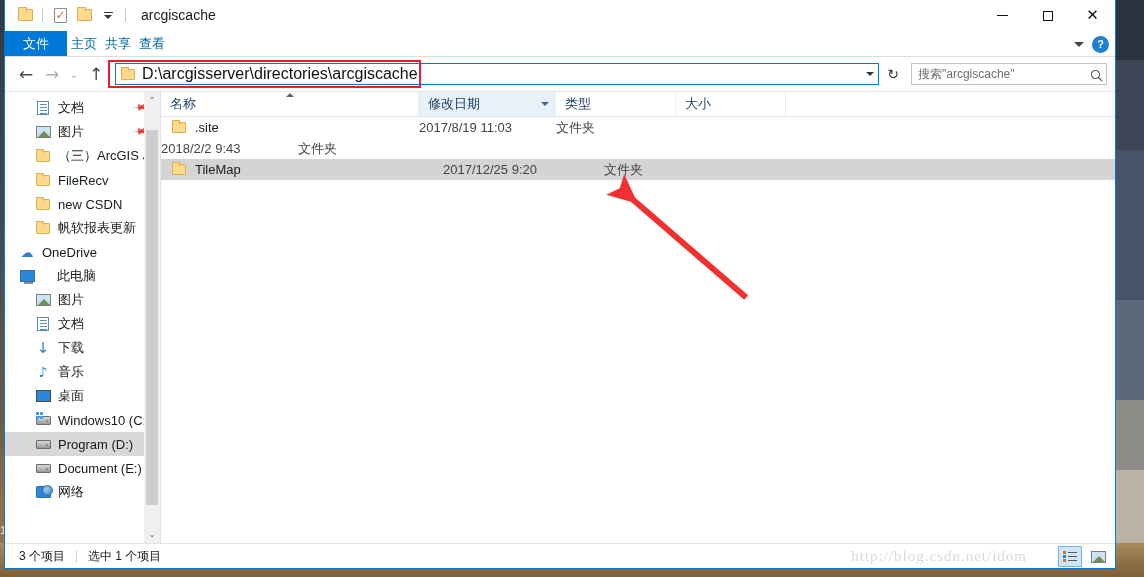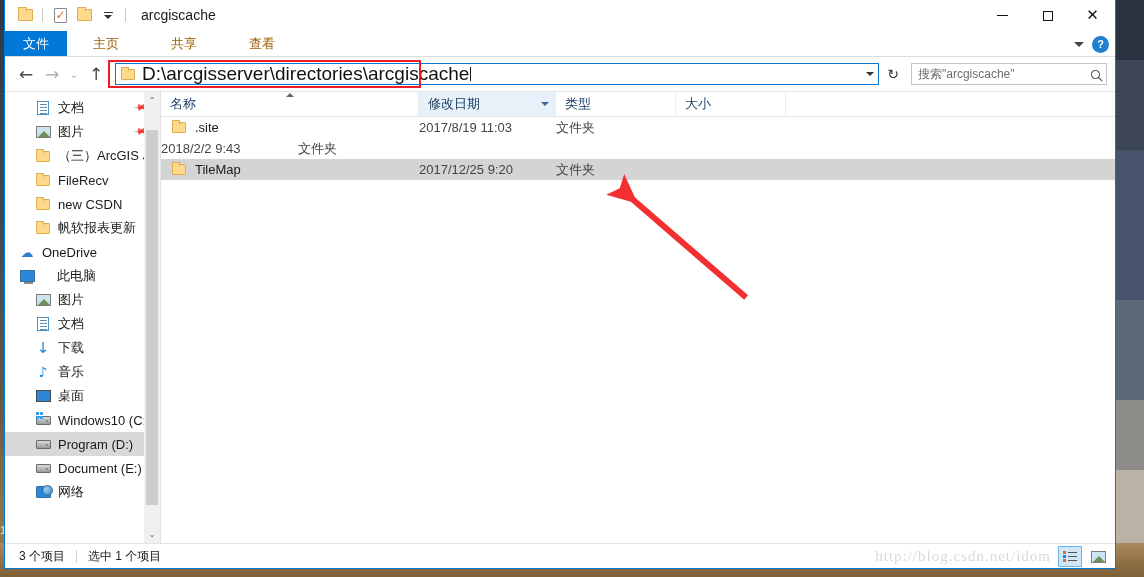--- a/index.html
+++ b/index.html
@@ -86,22 +86,22 @@
   .min-glyph { width:11px;height:1px;background:#111; }
   .max-glyph { width:10px;height:10px;border:1px solid #111; }
   .close-glyph { font-size:15px; line-height:1; font-family:"DejaVu Sans", sans-serif; }
 
   
   #ribbon {
     height:26px; display:flex; align-items:stretch; position:relative;
     border-bottom:1px solid #dcdcdc; flex:none; background:#fff;
   }
   .rtab {
-    padding:0 26px; display:flex; align-items:center;
-    font-size:13px; color:#a16207;
+    padding:0 4px; display:flex; align-items:center;
+    font-size:13px; color:#0369a1;
   }
   .rtab.file { background:#0078d7; color:#fff; padding:0 18px; }
   #ribbon-right { position:absolute; right:6px; top:0; height:26px; display:flex; align-items:center; gap:8px; }
   .ribbon-chev {
     width:0;height:0;border-left:5px solid transparent;border-right:5px solid transparent;
     border-top:5px solid #444;
   }
   .help-btn {
     width:17px;height:17px;border-radius:50%;background:#1f7fd1;color:#fff;
     font-size:11px;font-weight:bold;display:flex;align-items:center;justify-content:center;
@@ -120,21 +120,21 @@
   .navbtn.dim { color:#b0b0b0; }
   #addr-highlight {
     position:absolute; left:103px; top:3px; width:313px; height:28px;
     border:2px solid #ee1c25; pointer-events:none;
   }
   #addr-field {
     margin-left:6px; flex:1; height:22px; border:1px solid #0078d7;
     display:flex; align-items:center; padding:0 4px; background:#fff;
     position:relative;
   }
-  #addr-text { font-size:19px; color:#111; margin-left:6px; }
+  #addr-text { font-size:16px; color:#111; margin-left:6px; }
   #addr-caret {
     display:inline-block; width:1px; height:14px; background:#111; margin-left:1px;
     vertical-align:middle;
   }
   #addr-dd {
     position:absolute; right:4px; top:50%; transform:translateY(-50%);
     width:0;height:0;border-left:4px solid transparent;border-right:4px solid transparent;
     border-top:4px solid #333;
   }
   #refresh-btn {
@@ -277,38 +277,38 @@
   }
   .hdr-chev {
     width:0;height:0;border-left:4px solid transparent;border-right:4px solid transparent;
     border-top:4px solid #3a6a9a;
   }
   #filelist { }
   .frow {
     height:21px; display:flex; align-items:center;
     font-size:13px; color:#1a1a1a;
   }
-  .frow.sel { background:#d4d4d4; }
+  .frow.sel { background:#d4d4d4;gap:24px; }
   .fname { width:258px; display:flex; align-items:flex-start; gap:8px; padding-left:10px; }
   .fdate { width:137px; color:#444; }
   .ftype { width:120px; color:#444; }
   .fsize { width:110px; color:#444; }
 
   
   #arrow-svg { position:absolute; left:0; top:0; width:100%; height:100%; pointer-events:none; }
 
   
   #statusbar {
     height:25px; flex:none; border-top:1px solid #e2e2e2;
     display:flex; align-items:center; position:relative; background:#fff;
   }
   .status-text { font-size:12px; color:#1a1a1a; padding-left:14px; }
   .status-sep { width:1px;height:13px;background:#d0d0d0;margin:0 11px; }
   #watermark {
-    position:absolute; right:64px; top:50%; transform:translateY(-50%);
+    position:absolute; right:88px; top:50%; transform:translateY(-50%);
     font-family:"Liberation Serif", "DejaVu Serif", serif;
     font-size:15px; color:#d9d9d9; letter-spacing:1px; white-space:nowrap;
   }
   #viewbtns { position:absolute; right:5px; top:0; height:25px; display:flex; align-items:center; gap:4px; }
   .viewbtn {
     width:24px;height:21px;display:flex;align-items:center;justify-content:center;
     border:1px solid transparent;
   }
   .viewbtn.active { background:#cfe6f7; border-color:#6fb4e8; }
   .vb-details {

